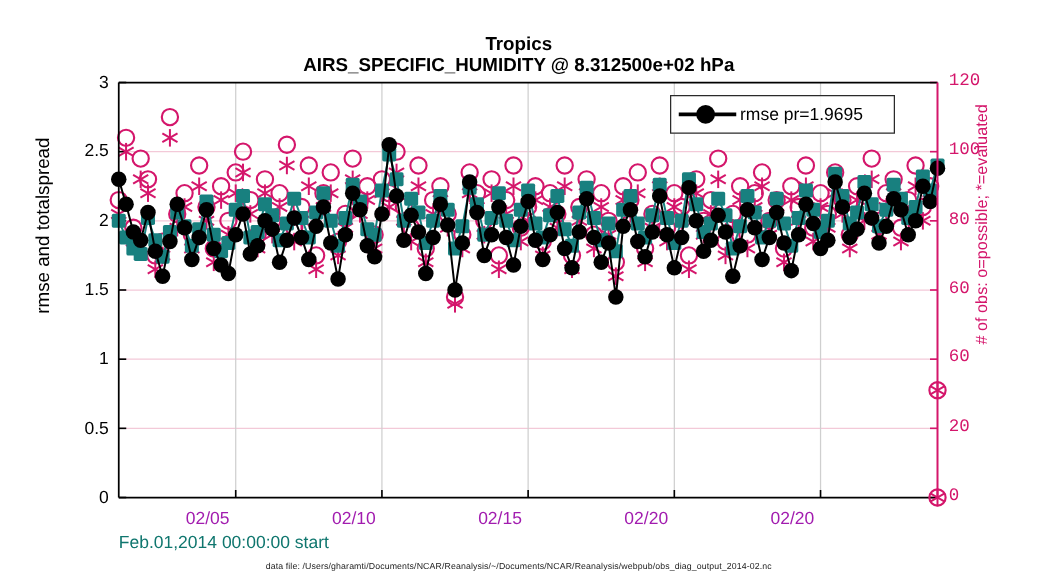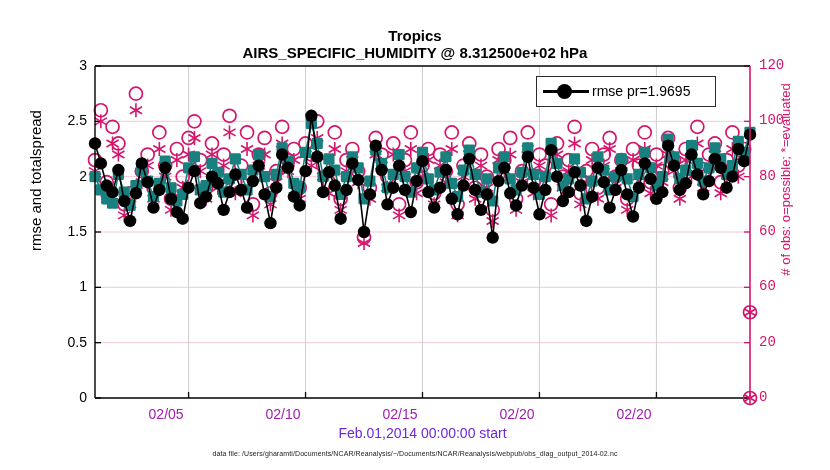--- a/index.html
+++ b/index.html
@@ -17,22 +17,22 @@
   #title-line2{top:44px;font-size:15px;}
   #ylabel-left{
     position:absolute;left:-95px;top:172px;width:260px;text-align:center;
     font-size:15px;transform:rotate(-90deg);color:#000;
   }
   #ylabel-right{
     position:absolute;left:655px;top:172px;width:260px;text-align:center;
     font-size:13px;transform:rotate(-90deg);color:#d4166b;
   }
   #xlabel{
-    position:absolute;left:95px;top:425px;width:655px;text-align:center;
-    font-size:14px;color:#6d28d9;
+    position:absolute;left:95px;top:425px;width:655px;text-align:left;
+    font-size:14px;color:#0f766e;
   }
   #footer{
     position:absolute;left:0;top:450px;width:830px;text-align:center;
     font-size:7px;color:#222;letter-spacing:.1px;
   }
   .ytick-l{
     position:absolute;right:0;width:70px;text-align:right;
     font-size:14px;color:#000;transform:translateY(-9px);
   }
   .ytick-r{

